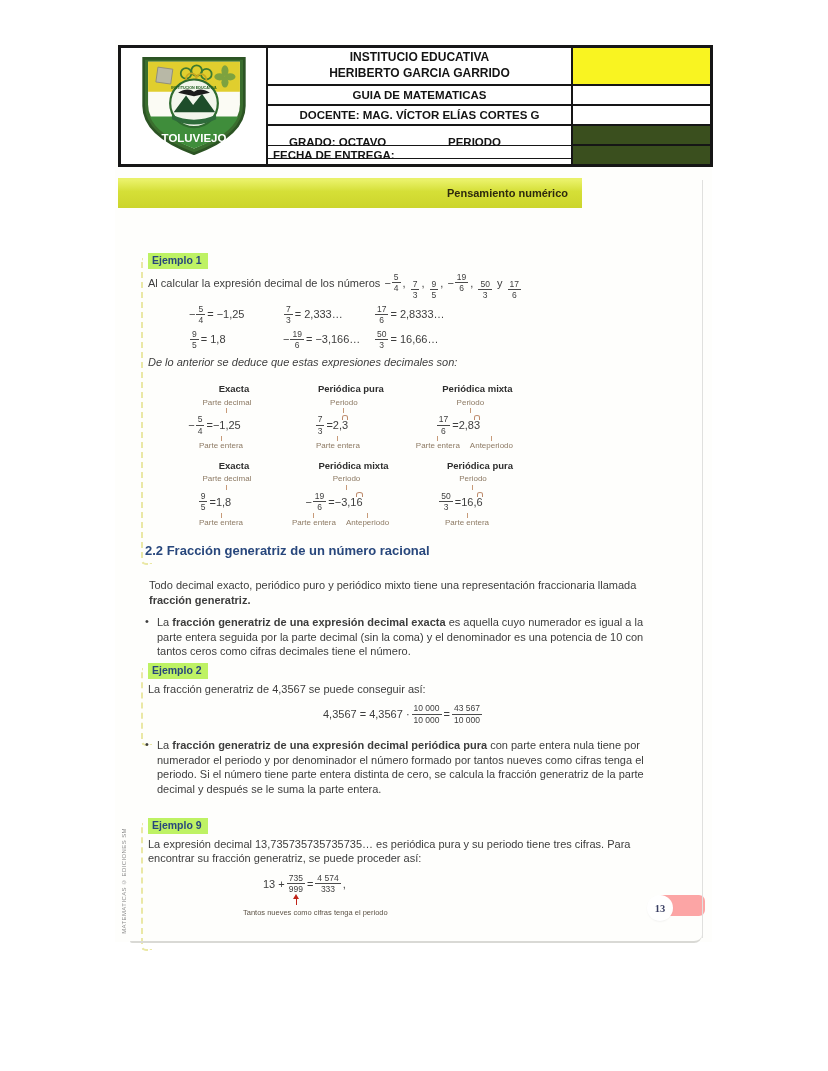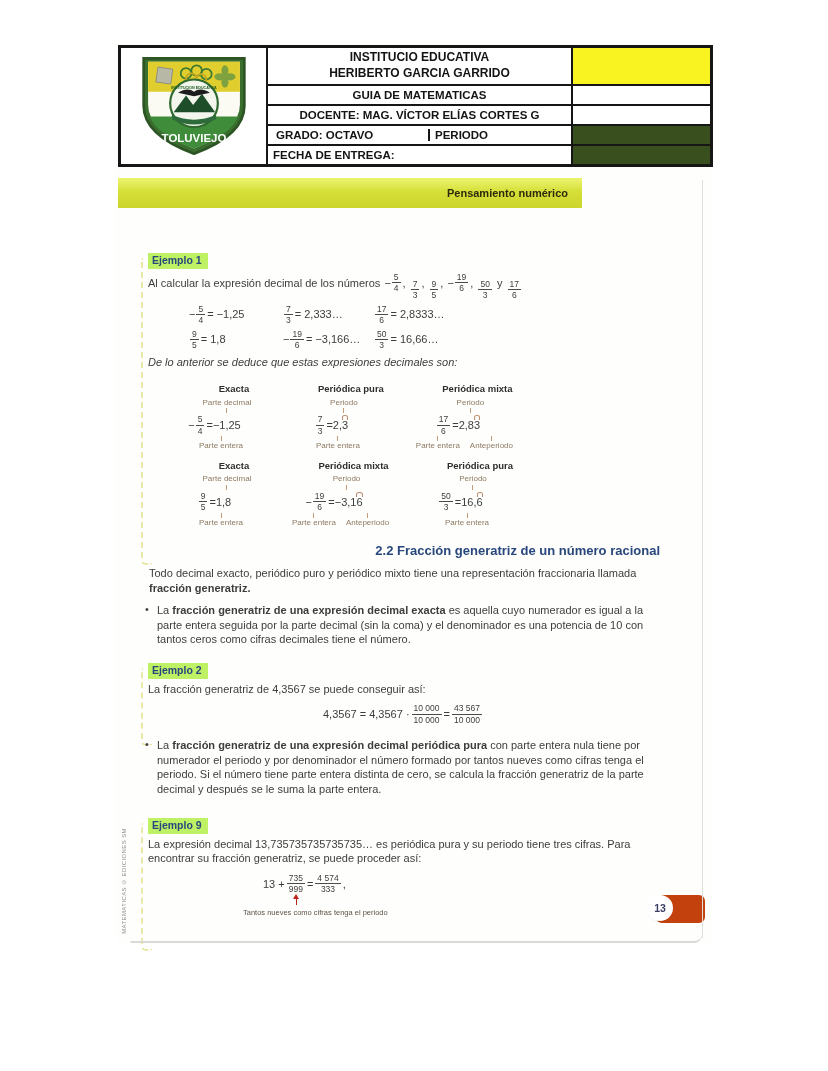--- a/index.html
+++ b/index.html
@@ -12,21 +12,21 @@
   
   .htable{position:absolute;left:3px;top:5px;width:591px;border:2px solid #161616;
     display:grid;grid-template-columns:147px 1fr 139px;grid-template-rows:38px 20px 20px 20px 20px;
     background:#fff;}
   .hcell{border:1px solid #161616;display:flex;align-items:center;justify-content:center;
     font-weight:bold;color:#141414;overflow:hidden;}
   .hcell.left-align{justify-content:flex-start;padding-left:5px;}
   .logo-cell{grid-row:1/6;}
   .school-cell{flex-direction:column;font-size:12px;line-height:1.3;}
   .mid{font-size:11.5px;}
-  .split-cell{padding:3px;}
+  .split-cell{padding:16px;}
   .split-cell .sub{flex:1;height:100%;display:flex;align-items:center;padding-left:5px;font-size:11.5px;font-weight:bold;}
   .split-cell .sub.first{border-right:2px solid #161616;flex:0 0 152px;}
 
   
   .banner{position:absolute;left:3px;top:138px;width:464px;height:30px;
     background:linear-gradient(#e9f168 8%,#d5df37 45%,#ccd52c);
     display:flex;align-items:center;justify-content:flex-end;padding-right:14px;box-sizing:border-box;}
   .banner-label{font-size:11px;font-weight:bold;color:#2e2a0e;}
 
   
@@ -63,21 +63,21 @@
   .dg-tick{width:1px;height:5px;background:#c79a78;}
   .dg-eq{display:flex;align-items:center;font-size:11px;color:#3d3d3d;margin:2px 0 1px;}
   .dg-val span{position:relative;}
   .arc::before{content:'';position:absolute;left:0;right:0;top:-4px;height:4px;
     border:1px solid #bd8a6b;border-bottom:none;border-radius:50% 50% 0 0;}
   .dg-bottom{display:flex;gap:10px;margin-left:14px;}
   .dg-blabel{display:flex;flex-direction:column;align-items:center;font-size:8px;color:#8d7a64;white-space:nowrap;}
 
   
   .section{position:absolute;left:30px;top:503px;width:515px;}
-  .section-title{font-size:13px;font-weight:bold;color:#28477c;margin-bottom:8px;text-align:right;}
+  .section-title{font-size:13px;font-weight:bold;color:#28477c;margin-bottom:20px;}
   .bullet2{position:absolute;left:30px;top:698px;width:515px;}
 
   
   .ex2{position:absolute;left:33px;top:623px;width:512px;}
   .ex3{position:absolute;left:33px;top:778px;width:512px;}
   .eq-line{display:flex;align-items:center;font-size:11px;color:#3d3d3d;margin-top:8px;}
   .ex2 .eq-line{margin-left:175px;}
   .ex3 .eq-line{margin-left:115px;}
   .marked{position:relative;}
   .marked::before{content:'';position:absolute;left:50%;top:103%;transform:translateX(-3px);
@@ -89,21 +89,21 @@
   
   .ex-bracket{position:absolute;width:9px;border-left:2px dashed #eae8a6;border-bottom:2px dashed #eae8a6;
     border-radius:0 0 0 5px;}
   .br1{left:26px;top:218px;height:305px;}
   .br2{left:26px;top:628px;height:76px;}
   .br3{left:26px;top:783px;height:126px;}
 
   
   .sidebar-text{position:absolute;left:6px;top:788px;writing-mode:vertical-rl;transform:rotate(180deg);
     font-size:6px;color:#8d8d8d;letter-spacing:.4px;}
-  .badge{position:absolute;left:541px;top:855px;width:49px;height:28px;background:#c2410c;border-radius:6px;}
+  .badge{position:absolute;left:541px;top:855px;width:49px;height:21px;background:#fca5a5;border-radius:6px;font-family:Liberation Serif, serif;}
   .badge-circle{position:absolute;left:-7px;top:2px;width:22px;height:22px;background:#fff;border-radius:50%;
     box-shadow:0 0 0 2px #fff,0 1px 3px rgba(0,0,0,.25);display:flex;align-items:center;justify-content:center;
     font-size:10.5px;font-weight:bold;color:#3a3f63;}
 </style>
 </head>
 <body>
 
 <div class="page">
 
   <div class="htable">

